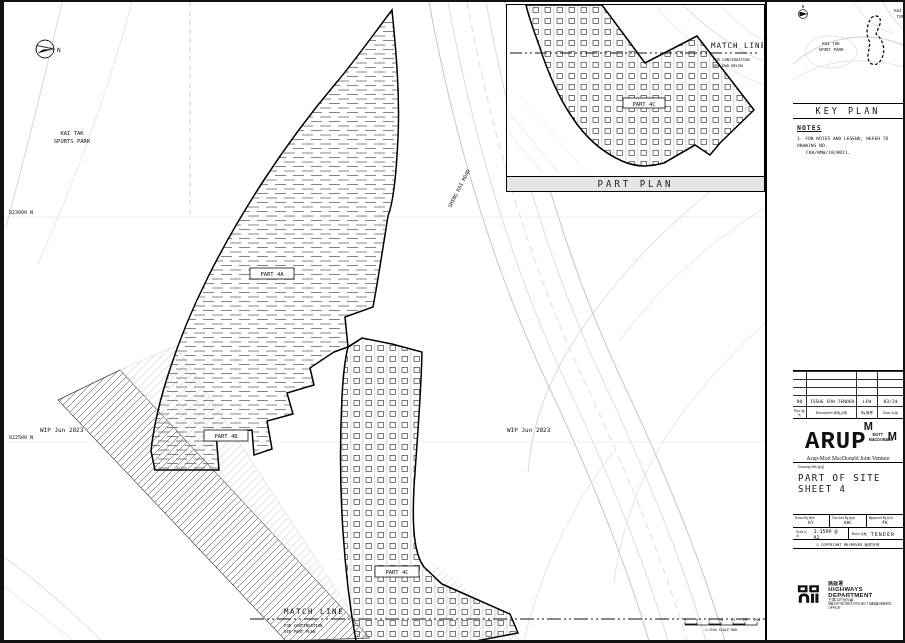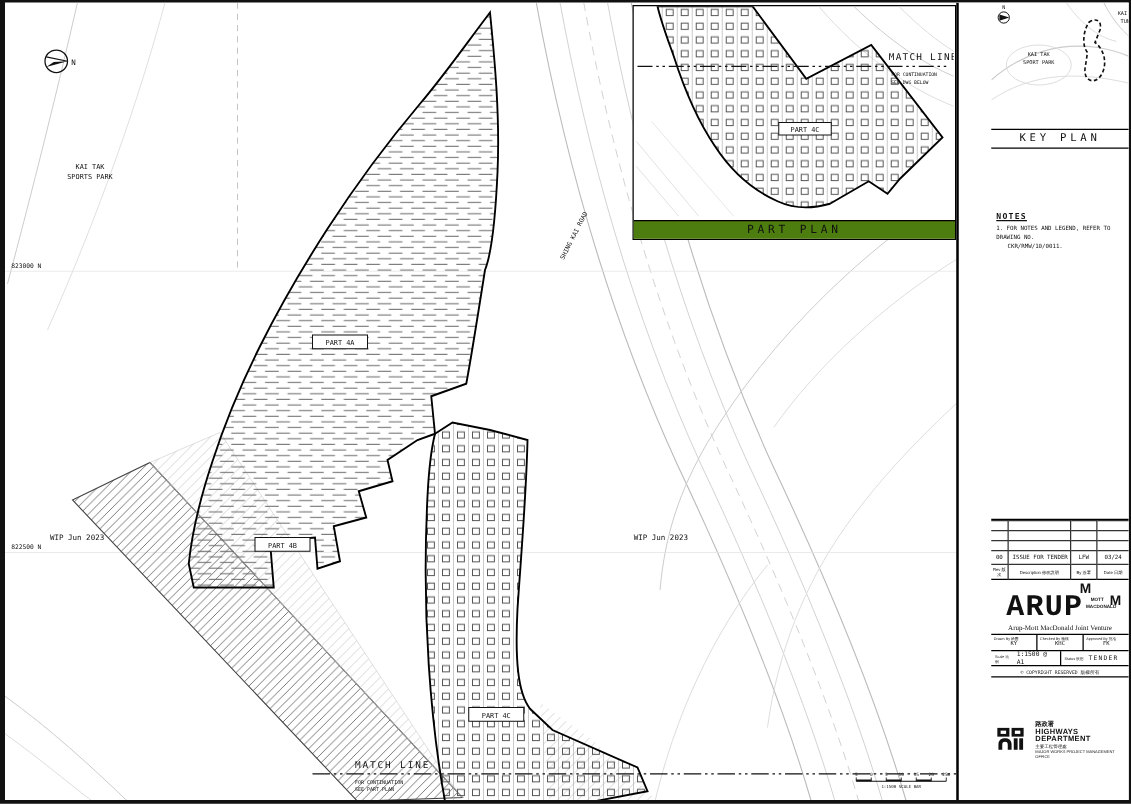--- a/index.html
+++ b/index.html
@@ -9,29 +9,29 @@
     border:2px solid #111; border-left:4px solid #111; border-bottom:3px solid #111;
     overflow:hidden; color:#111;
   }
   
   #plan-svg { position:absolute; left:0; top:0; }
   
   .inset { position:absolute; left:502px; top:2px; width:259px; height:188px;
            background:#fff; border:1.6px solid #000; }
   .inset-titlebar { position:absolute; left:0; bottom:0; width:100%; height:15px;
            border-top:1.4px solid #000; display:flex; align-items:center; justify-content:center;
-           font-size:9px; letter-spacing:3px; background:#4d7c0f; }
+           font-size:9px; letter-spacing:3px; background:#e5e5e5; }
   
   .right-panel { position:absolute; right:0; top:0; width:138px; height:100%;
            border-left:2px solid #000; background:#fff; display:flex; flex-direction:column;padding-left:26px; }
   .rp-box { border-bottom:1.5px solid #000; position:relative; }
   .key-map { height:101px; overflow:hidden; }
   .key-titlebar { height:15px; border-top:1.3px solid #000; display:flex; align-items:center;
            justify-content:center; font-size:8.5px; letter-spacing:3px; }
-  .notes-box { height:252px; padding:5px 4px;margin-top:45px; }
+  .notes-box { height:252px; padding:5px 4px; }
   .notes-heading { font-size:6.5px; font-weight:bold; text-decoration:underline; letter-spacing:1px; }
   .notes-line { font-size:4.6px; margin-top:4px; line-height:1.5; }
   .notes-line2 { font-size:4.6px; padding-left:9px; line-height:1.5; }
   
   .rev-table { height:48px; display:flex; flex-direction:column; border-bottom:1.5px solid #000; }
   .rev-row { display:grid; grid-template-columns:14px 1fr 21px 25px; flex:0 0 auto; }
   .rev-row > div { border-right:0.6px solid #333; border-top:0.6px solid #333;
            overflow:hidden; display:flex; align-items:center; justify-content:center; }
   .rev-row > div:last-child { border-right:none; }
   .rev-empty { height:8px; }
@@ -300,20 +300,25 @@
     <div class="rp-box firm-box">
       <div class="arup">ARUP</div>
       <div class="mott-m1">M</div>
       <div class="mott-n" style="top:14px;">MOTT</div>
       <div class="mott-n" style="top:19px; right:10px;">MACDONALD</div>
       <div class="mott-m2">M</div>
       <div class="jv-line">Arup-Mott MacDonald Joint Venture</div>
     </div>
 
 
+    <div class="rp-box dtitle-box">
+      <div class="tiny-label">Drawing title 圖名</div>
+      <div class="dtitle-line">PART OF SITE</div>
+      <div class="dtitle-line" style="margin-top:1px;">SHEET 4</div>
+    </div>
 
 
     <div class="rp-box sig-row">
       <div class="sig-cell">
         <div class="tiny-label" style="font-size:3px;">Drawn By 繪圖</div>
         <div class="sig-val">KY</div>
       </div>
       <div class="sig-cell">
         <div class="tiny-label" style="font-size:3px;">Checked By 檢核</div>
         <div class="sig-val">KHC</div>

